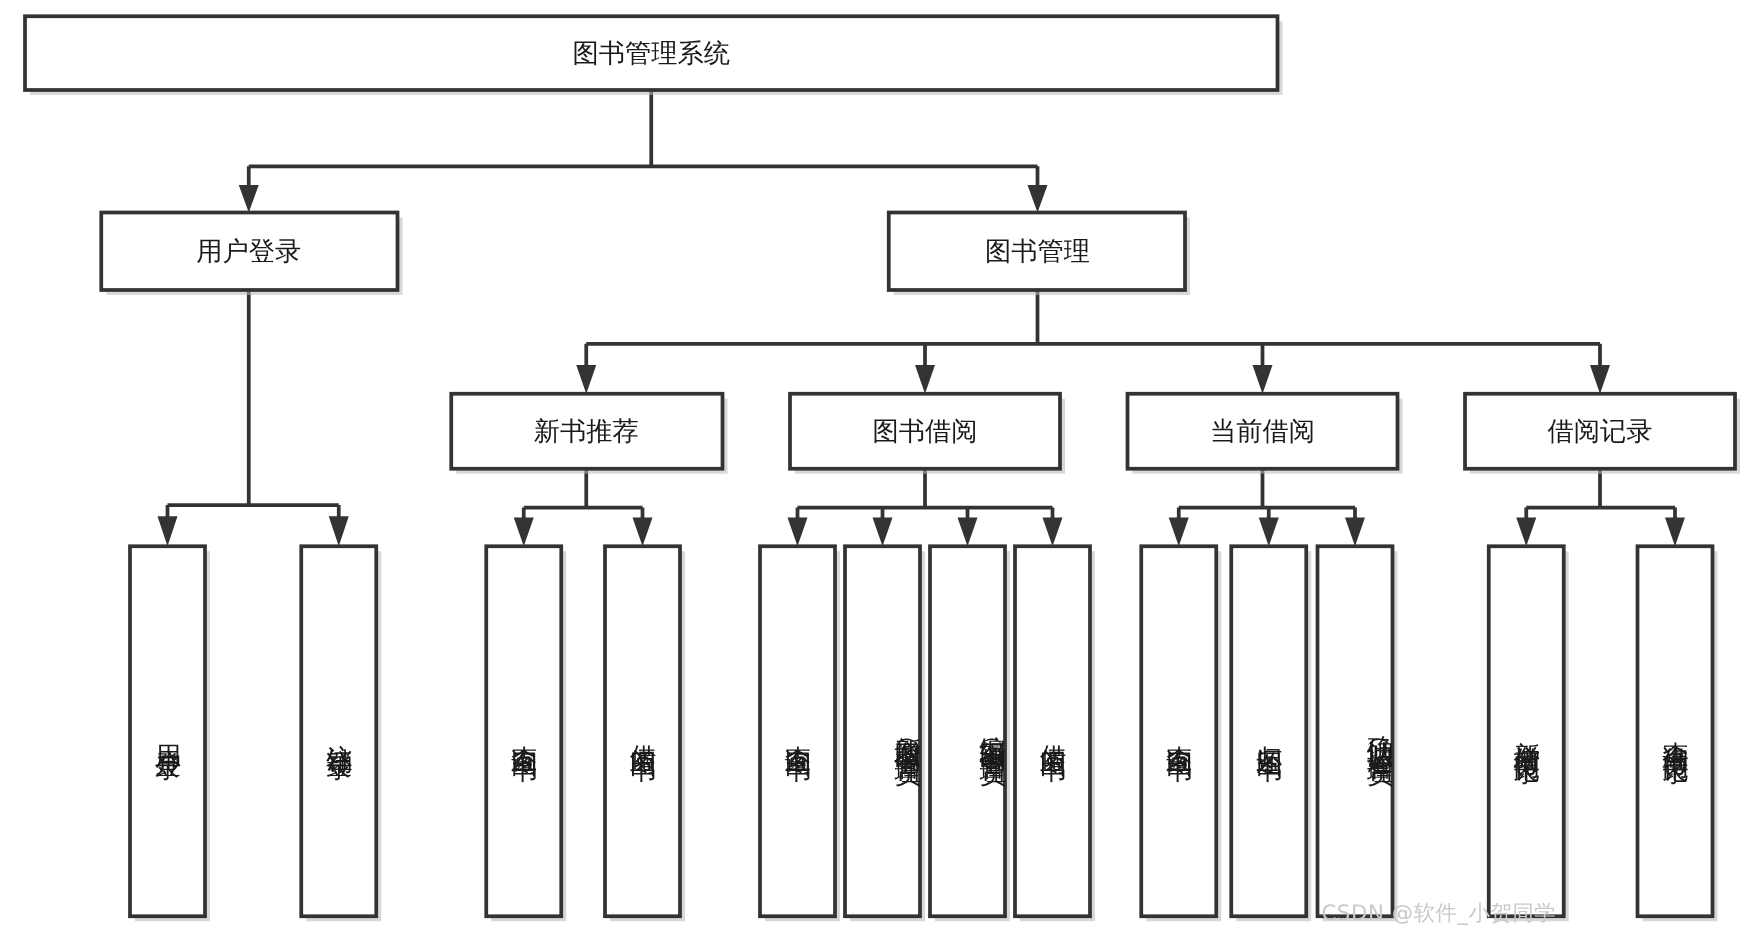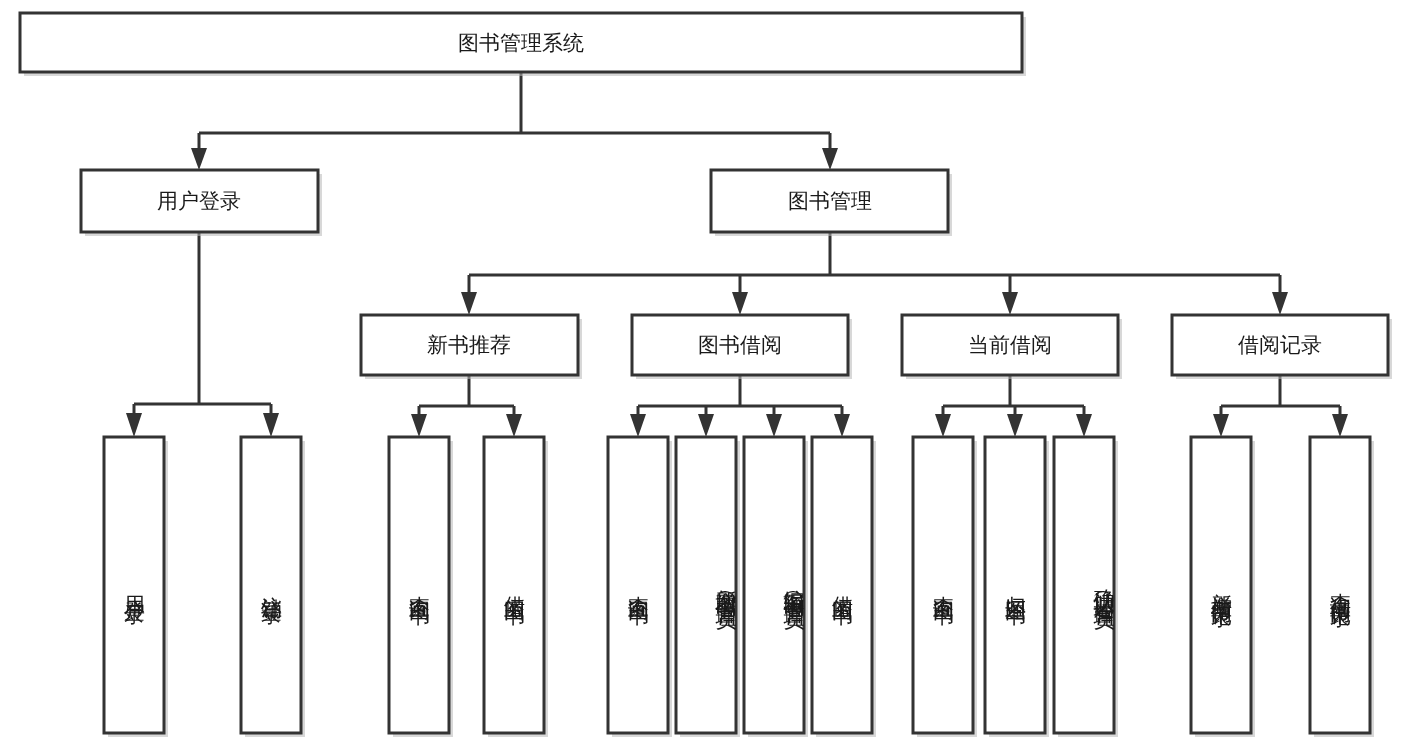--- a/index.html
+++ b/index.html
@@ -231,13 +231,14 @@
   <div class="vlabel-wrap" style="left:608px; top:437px; width:60px; height:296px;">查询图书</div>
   <div class="vlabel-wrap" style="left:676px; top:441px; width:60px; height:288px; align-items:flex-start;">新增图书（管理员）</div>
   <div class="vlabel-wrap" style="left:744px; top:441px; width:60px; height:288px; align-items:flex-start;">编辑图书（管理员）</div>
   <div class="vlabel-wrap" style="left:812px; top:437px; width:60px; height:296px;">借阅图书</div>
   <div class="vlabel-wrap" style="left:913px; top:437px; width:60px; height:296px;">查询图书</div>
   <div class="vlabel-wrap" style="left:985px; top:437px; width:60px; height:296px;">归还图书</div>
   <div class="vlabel-wrap" style="left:1054px; top:441px; width:60px; height:288px; align-items:flex-start;">确认归还（管理员）</div>
   <div class="vlabel-wrap" style="left:1191px; top:437px; width:60px; height:296px;">新增借阅记录</div>
   <div class="vlabel-wrap" style="left:1310px; top:437px; width:60px; height:296px;">查询借阅记录</div>
 
+  <div id="watermark">CSDN @软件_小贺同学</div>
 </div>
 
 </body></html>

